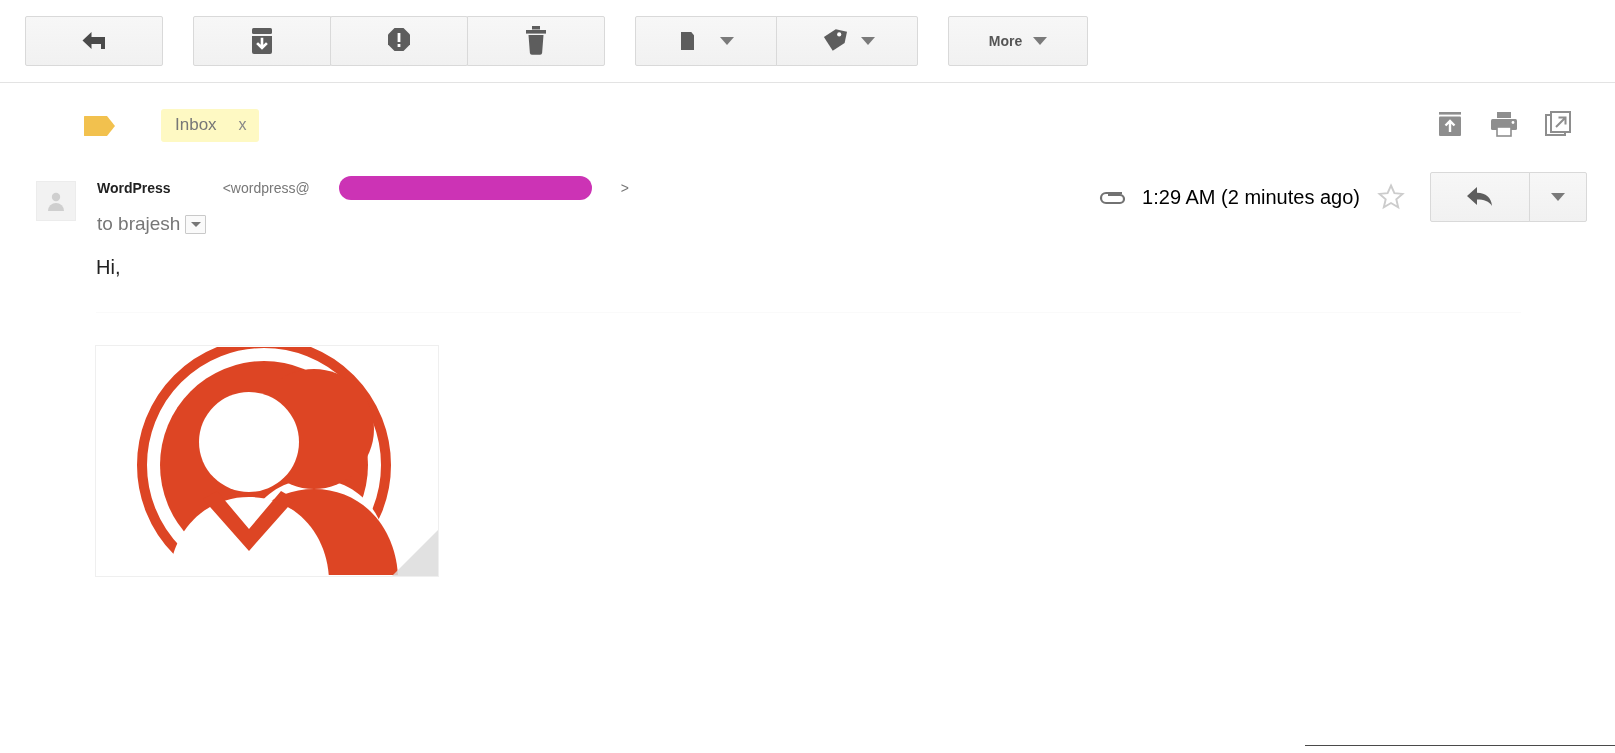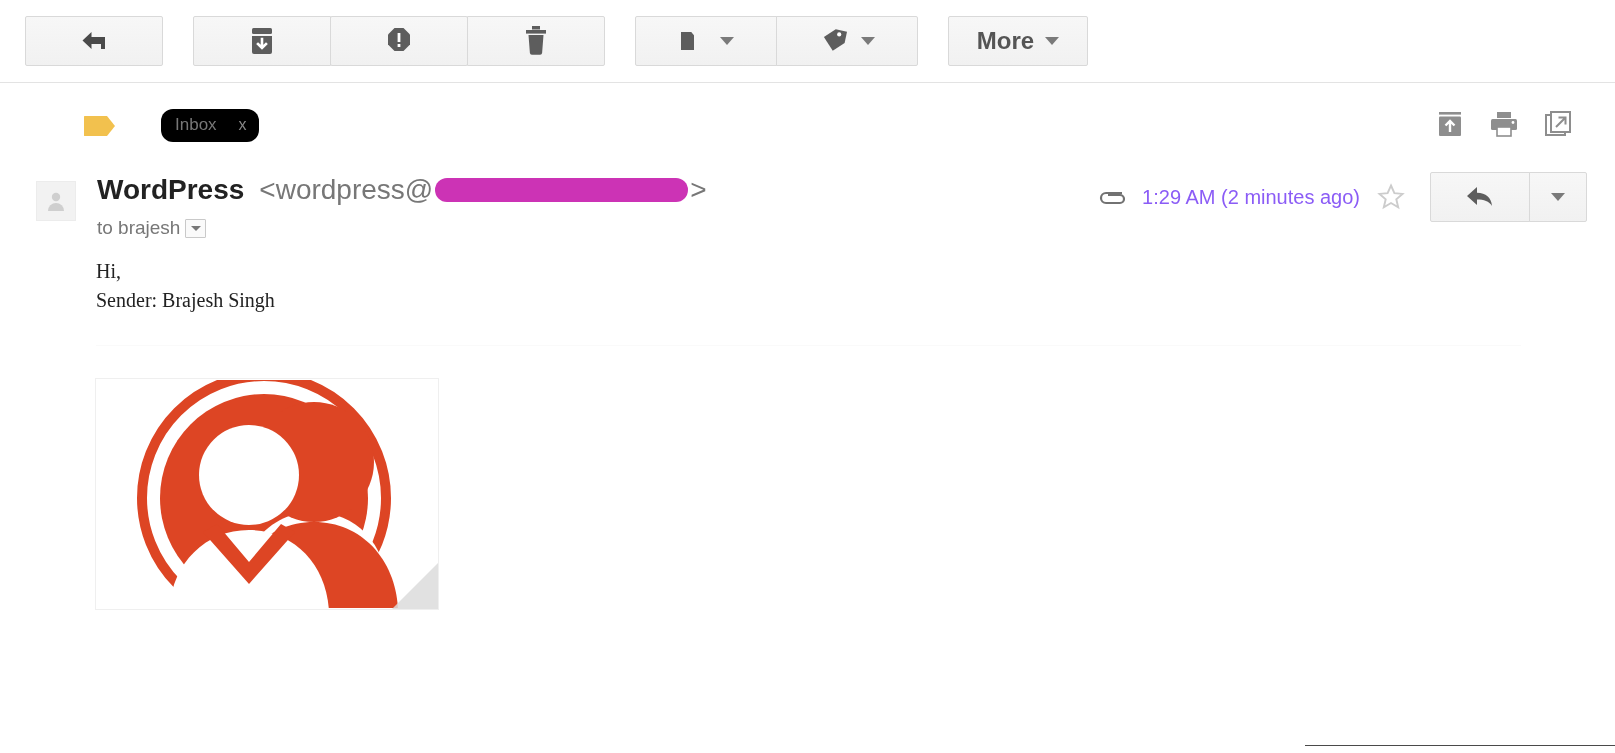--- a/index.html
+++ b/index.html
@@ -46,21 +46,21 @@
     padding: 0 14px;
   }
   .tb-btn:first-child { border-radius: 2px 0 0 2px; }
   .tb-btn:last-child  { border-radius: 0 2px 2px 0; margin-right: 0; }
   .btn-group.single .tb-btn { border-radius: 2px; }
   .tb-btn.wide-reply { width: 142px; }
   .tb-btn.icon-only  { width: 138px; }
   .tb-btn.more-btn   { width: 140px; }
 
   .more-label {
-    font-size: 24px;
+    font-size: 14px;
     font-weight: bold;
     color: #555555;
   }
   .caret {
     width: 0; height: 0;
     border-left: 7px solid transparent;
     border-right: 7px solid transparent;
     border-top: 8px solid #7a7a7a;
   }
   .ico { display: block; }
@@ -80,24 +80,24 @@
     white-space: nowrap;
   }
   .label-tag {
     margin-left: 40px;
     width: 33px; height: 26px;
     position: relative;
     flex: none;
   }
   .chip {
     margin-left: 44px;
-    background: #000000;
+    background: #fef9c3;
     color: #777777;
     font-size: 17px;
-    border-radius: 12px;
+    border-radius: 3px;
     padding: 6px 12px 7px 14px;
     display: flex;
     align-items: center;
     gap: 22px;
     white-space: nowrap;
   }
   .chip-x { color: #888888; font-size: 16px; cursor: pointer; }
 
   .subject-actions {
     position: absolute;
@@ -124,28 +124,29 @@
     flex: none;
     margin-top: 5px;
     display: flex;
     align-items: center;
     justify-content: center;
   }
   .sender-block { margin-left: 21px; }
   .sender-line {
     display: flex;
     align-items: center;
-    font-size: 28px;
+    font-size: 14px;
     white-space: nowrap;
     line-height: 1;
+    gap: 27px;
   }
   .sender-name { font-weight: bold; color: #222222; }
   .sender-email-pre {
     color: #777777;
-    margin-left: 15px;
+    margin-left: 25px;
   }
   .redact {
     display: inline-block;
     background: #cc33b5;
     border-radius: 13px;
     height: 24px;
   }
   .redact.r1 { width: 253px; margin: 0 2px; }
   .redact.r2 { width: 330px; height: 27px; border-radius: 14px; }
   .sender-email-post { color: #777777; }
@@ -178,33 +179,33 @@
     position: absolute;
     right: 28px;
     top: 8px;
     display: flex;
     align-items: center;
     gap: 17px;
   }
   .clip-icon { opacity: .75; }
   .msg-time {
     font-size: 20px;
-    color: #8b5cf6;
+    color: #000000;
     white-space: nowrap;
   }
   .star { cursor: pointer; }
 
   
   .msg-body {
     padding: 18px 25px 0 96px;
     font-size: 20px;
     line-height: 29px;
     color: #222222;
   }
-  .msg-body .ln { white-space: nowrap; display: flex; align-items: center; font-family: Liberation Serif, serif; }
+  .msg-body .ln { white-space: nowrap; display: flex; align-items: center; }
   .divider {
     margin: 30px 0 0 96px;
     width: 1425px;
     border-top: 1px solid #fafafa;
     height: 0;
   }
 
   
   .attach-wrap {
     margin: 32px 0 0 95px;
@@ -368,21 +369,20 @@
       </span>
       <span class="tb-btn" style="width:58px;min-width:58px;">
         <span class="caret"></span>
       </span>
     </span>
   </div>
 </div>
 
 <div class="msg-body">
   <div class="ln">Hi,</div>
-  <div class="ln">Sender: Brajesh Singh</div>
 </div>
 
 <div class="divider"></div>
 
 <div class="attach-wrap">
   <svg width="330" height="228" viewBox="0 0 330 228">
     <circle cx="165" cy="118" r="122" fill="none" stroke="#dd4524" stroke-width="10"></circle>
     <circle cx="165" cy="118" r="104" fill="#dd4524"></circle>
     <circle cx="215" cy="82" r="48" fill="#ffffff"></circle>
     <path d="M215 132 c42 0 72 32 74 78 h-148 c2 -46 32 -78 74 -78 z" fill="#ffffff"></path>

